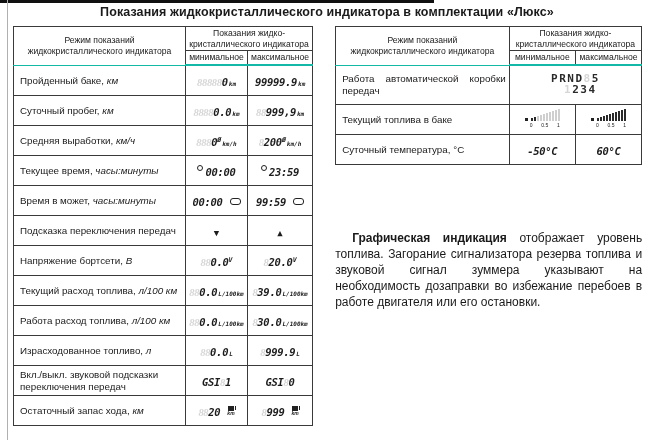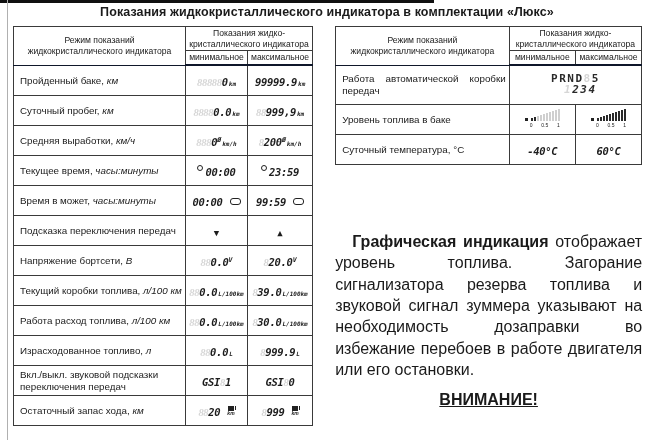--- a/index.html
+++ b/index.html
@@ -8,54 +8,54 @@
   .artifact-top{position:absolute;top:0;left:0;width:434px;height:3px;background:#101010;}
   .artifact-left{position:absolute;top:0;left:7px;width:1px;height:440px;background:#b0b0b0;}
   .title{margin:5px 10px 0 14px;text-align:center;font-weight:bold;font-size:12.5px;letter-spacing:.1px;}
   .cols{display:flex;margin:7px 6px 0 13px;gap:22px;align-items:flex-start;}
   table{border-collapse:collapse;table-layout:fixed;}
   td,th{border:1px solid #3a3a3a;padding:1px 3px;vertical-align:middle;}
   th{font-weight:normal;font-size:8.6px;text-align:center;line-height:1.25;}
   thead tr.subhdr th{border-top:1px solid #3a3a3a;}
   thead th{border-bottom-width:2px;}
   thead tr:first-child th{border-bottom-width:1px;}
-  thead tr.subhdr th, thead th[rowspan]{border-bottom:2px solid #0f172a;}
+  thead tr.subhdr th, thead th[rowspan]{border-bottom:2px solid #14b8a6;}
   .lbl{font-size:9.8px;padding-left:6px;line-height:1.2;}
   .lbl i{}
   .vc{text-align:center;}
   .lcd{font-family:"DejaVu Sans Mono",monospace;font-weight:700;font-style:italic;
        font-size:10.5px;letter-spacing:-.3px;color:#1c1c1c;white-space:nowrap;}
   .lcd .ghost{color:#d6d6d6;font-family:Liberation Serif, serif;}
   .lcd .sup{font-size:6.5px;vertical-align:super;letter-spacing:0;}
   .lcd .sub{font-size:6px;letter-spacing:0;margin-left:1px;}
   .tri{font-style:normal;font-size:9px;letter-spacing:0;}
   .clock-icon{display:inline-block;width:4px;height:4px;border:1px solid #222;border-radius:50%;
               vertical-align:super;margin-right:2px;}
   .pill-icon{display:inline-block;width:9px;height:5px;border:1px solid #222;border-radius:3px;
              margin-left:7px;vertical-align:middle;}
   .pumpkm{display:inline-flex;flex-direction:column;align-items:center;margin-left:7px;vertical-align:middle;}
   .pump-glyph{display:inline-block;width:6px;height:5px;background:#222;position:relative;}
   .pump-glyph::after{content:"";position:absolute;right:-2px;top:0;width:1px;height:4px;background:#222;}
   .pump-km{font-size:5px;font-weight:bold;font-style:italic;line-height:1.1;}
   
   .amt{display:inline-block;text-align:left;font-family:"DejaVu Sans Mono",monospace;font-weight:700;
        font-size:11px;letter-spacing:1.5px;line-height:1.0;color:#2a2a2a;}
-  .amt .l2{display:block;padding-left:13px;font-style:italic;}
+  .amt .l2{display:block;padding-left:13px;}
   .amt .ghost{color:#d6d6d6;}
   
   .gauge{display:inline-block;text-align:left;}
   .gauge .bars{display:flex;align-items:flex-end;gap:1px;height:13px;}
   .gauge .pump-sq{width:3px;height:3px;background:#222;margin-right:2px;align-self:flex-end;}
   .gauge .bar{width:2px;background:#fff;border:1px solid #cfcfcf;box-sizing:border-box;}
   .gauge .bar.filled{background:#2a2a2a;border-color:#2a2a2a;}
   .gauge .scale{display:flex;justify-content:space-between;font-size:5px;margin-top:1px;padding-left:5px;}
   
   .right-col{display:flex;flex-direction:column;width:307px;}
   .notes{margin-top:66px;}
-  .notes p{font-size:16px;line-height:1.33;text-align:justify;margin:0;text-indent:17px;}
+  .notes p{font-size:12px;line-height:1.33;text-align:justify;margin:0;text-indent:17px;}
   .notes .warn-title{text-align:center;font-weight:bold;text-decoration:underline;
                      margin:9px 0 3px;text-indent:0;}
   .notes .bold{font-weight:bold;}
   
   .lt td{height:27px;}
   .rt td{height:27px;}
   .rt tr.r1 td{height:36px;}
   .just{text-align:justify;}
 </style>
 </head>
@@ -115,21 +115,21 @@
           <td class="lbl"><span>Подсказка переключения передач</span></td>
           <td class="vc"><span class="lcd tri">▼</span></td>
           <td class="vc"><span class="lcd tri">▲</span></td>
         </tr>
         <tr>
           <td class="lbl"><span>Напряжение бортсети,</span> <i>В</i></td>
           <td class="vc"><span class="lcd"><span class="ghost">88</span><span>0.0</span><span class="sup">V</span></span></td>
           <td class="vc"><span class="lcd"><span class="ghost">8</span><span>20.0</span><span class="sup">V</span></span></td>
         </tr>
         <tr>
-          <td class="lbl"><span>Текущий коробки топлива,</span> <i>л/100 км</i></td>
+          <td class="lbl"><span>Текущий расход топлива,</span> <i>л/100 км</i></td>
           <td class="vc"><span class="lcd"><span class="ghost">88</span><span>0.0</span><span class="sub">L/100km</span></span></td>
           <td class="vc"><span class="lcd"><span class="ghost">8</span><span>39.0</span><span class="sub">L/100km</span></span></td>
         </tr>
         <tr>
           <td class="lbl"><span>Работа расход топлива,</span> <i>л/100 км</i></td>
           <td class="vc"><span class="lcd"><span class="ghost">88</span><span>0.0</span><span class="sub">L/100km</span></span></td>
           <td class="vc"><span class="lcd"><span class="ghost">8</span><span>30.0</span><span class="sub">L/100km</span></span></td>
         </tr>
         <tr>
           <td class="lbl"><span>Израсходованное топливо,</span> <i>л</i></td>
@@ -176,21 +176,21 @@
           <tr class="r1">
             <td class="lbl just">Работа автоматической коробки передач</td>
             <td class="vc" colspan="2">
               <span class="amt">
                 <span>PRND</span><span class="ghost">8</span><span>5</span>
                 <span class="l2"><span class="ghost">1</span><span>234</span></span>
               </span>
             </td>
           </tr>
           <tr>
-            <td class="lbl">Уровень топлива в баке</td>
+            <td class="lbl">Текущий топлива в баке</td>
             <td class="vc">
               <span class="gauge">
                 <span class="bars">
                     <span class="pump-sq"></span>
                     <i class="bar filled" style="height:3px"></i>
                     <i class="bar filled" style="height:4px"></i>
                     <i class="bar" style="height:5px"></i>
                     <i class="bar" style="height:6px"></i>
                     <i class="bar" style="height:7px"></i>
                     <i class="bar" style="height:8px"></i>
@@ -224,25 +224,24 @@
                 <span class="scale">
                     <span>0</span>
                     <span>0.5</span>
                     <span>1</span>
                   </span>
               </span>
             </td>
           </tr>
           <tr>
             <td class="lbl"><span>Суточный температура,</span> <span>°С</span></td>
-            <td class="vc"><span class="lcd">-40°С</span></td>
+            <td class="vc"><span class="lcd">-50°С</span></td>
             <td class="vc"><span class="lcd">60°С</span></td>
           </tr>
         </tbody>
       </table>
 
       <div class="notes">
         <p><span class="bold">Графическая индикация</span><span> отображает уровень топлива. Загорание сигнализатора резерва топлива и звуковой сигнал зуммера указывают на необходимость дозаправки во избежание перебоев в работе двигателя или его остановки.</span></p>
-        <p class="warn-title">ВНИМАНИЕ!</p>
       </div>
     </div>
   </div>
 </div>
 
 </body></html>

